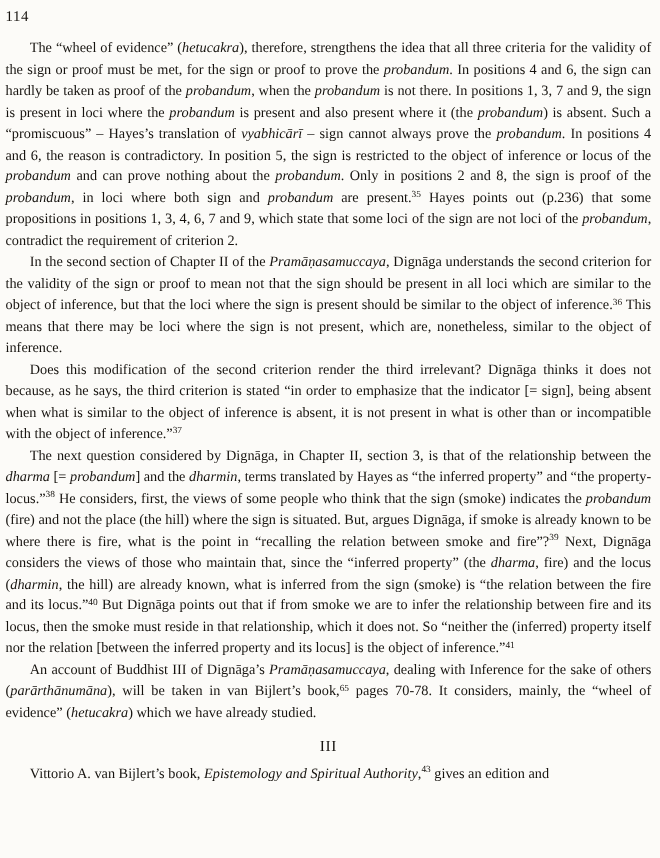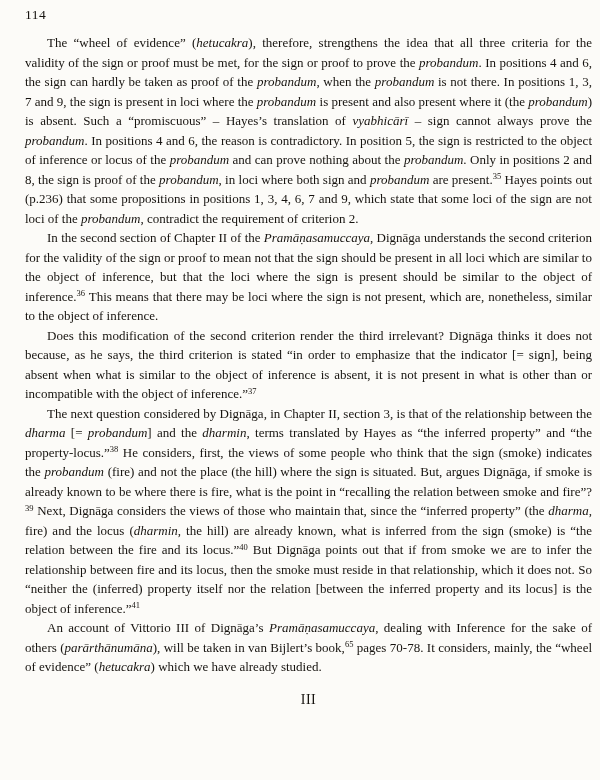--- a/index.html
+++ b/index.html
@@ -5,21 +5,21 @@
   * { margin: 0; padding: 0; box-sizing: border-box; }
   html, body { width: 600px; height: 780px; }
   body {
     background: #fcfbf8;
     color: #16130f;
     font-family: "Liberation Serif", serif;
     -webkit-font-smoothing: antialiased;
   }
   .page {
     width: 600px; height: 780px;
-    padding: 7px 8px 0 25px;
+    padding: 7px 8px 0 5px;
     overflow: hidden;
     background: #fcfbf8;
   }
   .header {
     display: flex;
     justify-content: space-between;
     align-items: baseline;
   }
   .pagenum {
     font-size: 13.5px;
@@ -61,16 +61,17 @@
 
 <div class="page">
   <div class="header">
     <span class="pagenum">114</span>
   </div>
   <div class="body-text">
     <p><span>The “wheel of evidence” (</span><em>hetucakra</em><span>), therefore, strengthens the idea that all three criteria for the validity of the sign or proof must be met, for the sign or proof to prove the </span><em>probandum</em><span>. In positions 4 and 6, the sign can hardly be taken as proof of the </span><em>probandum</em><span>, when the </span><em>probandum</em><span> is not there. In positions 1, 3, 7 and 9, the sign is present in loci where the </span><em>probandum</em><span> is present and also present where it (the </span><em>probandum</em><span>) is absent. Such a “promiscuous” – Hayes’s translation of </span><em>vyabhicārī</em><span> – sign cannot always prove the </span><em>probandum</em><span>. In positions 4 and 6, the reason is contradictory. In position 5, the sign is restricted to the object of inference or locus of the </span><em>probandum</em><span> and can prove nothing about the </span><em>probandum</em><span>. Only in positions 2 and 8, the sign is proof of the </span><em>probandum</em><span>, in loci where both sign and </span><em>probandum</em><span> are present.</span><sup>35</sup><span> Hayes points out (p.236) that some propositions in positions 1, 3, 4, 6, 7 and 9, which state that some loci of the sign are not loci of the </span><em>probandum</em><span>, contradict the requirement of criterion 2.</span></p>
     <p><span>In the second section of Chapter II of the </span><em>Pramāṇasamuccaya</em><span>, Dignāga understands the second criterion for the validity of the sign or proof to mean not that the sign should be present in all loci which are similar to the object of inference, but that the loci where the sign is present should be similar to the object of inference.</span><sup>36</sup><span> This means that there may be loci where the sign is not present, which are, nonetheless, similar to the object of inference.</span></p>
     <p><span>Does this modification of the second criterion render the third irrelevant? Dignāga thinks it does not because, as he says, the third criterion is stated “in order to emphasize that the indicator [= sign], being absent when what is similar to the object of inference is absent, it is not present in what is other than or incompatible with the object of inference.”</span><sup>37</sup></p>
     <p><span>The next question considered by Dignāga, in Chapter II, section 3, is that of the relationship between the </span><em>dharma</em><span> [= </span><em>probandum</em><span>] and the </span><em>dharmin</em><span>, terms translated by Hayes as “the inferred property” and “the property-locus.”</span><sup>38</sup><span> He considers, first, the views of some people who think that the sign (smoke) indicates the </span><em>probandum</em><span> (fire) and not the place (the hill) where the sign is situated. But, argues Dignāga, if smoke is already known to be where there is fire, what is the point in “recalling the relation between smoke and fire”?</span><sup>39</sup><span> Next, Dignāga considers the views of those who maintain that, since the “inferred property” (the </span><em>dharma</em><span>, fire) and the locus (</span><em>dharmin</em><span>, the hill) are already known, what is inferred from the sign (smoke) is “the relation between the fire and its locus.”</span><sup>40</sup><span> But Dignāga points out that if from smoke we are to infer the relationship between fire and its locus, then the smoke must reside in that relationship, which it does not. So “neither the (inferred) property itself nor the relation [between the inferred property and its locus] is the object of inference.”</span><sup>41</sup></p>
-    <p><span>An account of Vittorio III of Dignāga’s </span><em>Pramāṇasamuccaya</em><span>, dealing with Inference for the sake of others (</span><em>parārthānumāna</em><span>), will be taken in van Bijlert’s book,</span><sup>65</sup><span> pages 70-78. It considers, mainly, the “wheel of evidence” (</span><em>hetucakra</em><span>) which we have already studied.</span></p>
+    <p><span>An account of Buddhist III of Dignāga’s </span><em>Pramāṇasamuccaya</em><span>, dealing with Inference for the sake of others (</span><em>parārthānumāna</em><span>), will be taken in van Bijlert’s book,</span><sup>65</sup><span> pages 70-78. It considers, mainly, the “wheel of evidence” (</span><em>hetucakra</em><span>) which we have already studied.</span></p>
     <p class="section-heading">III</p>
+    <p><span>Vittorio A. van Bijlert’s book, </span><em>Epistemology and Spiritual Authority</em><span>,</span><sup>43</sup><span> gives an edition and</span></p>
   </div>
 </div>
 
 </body></html>

